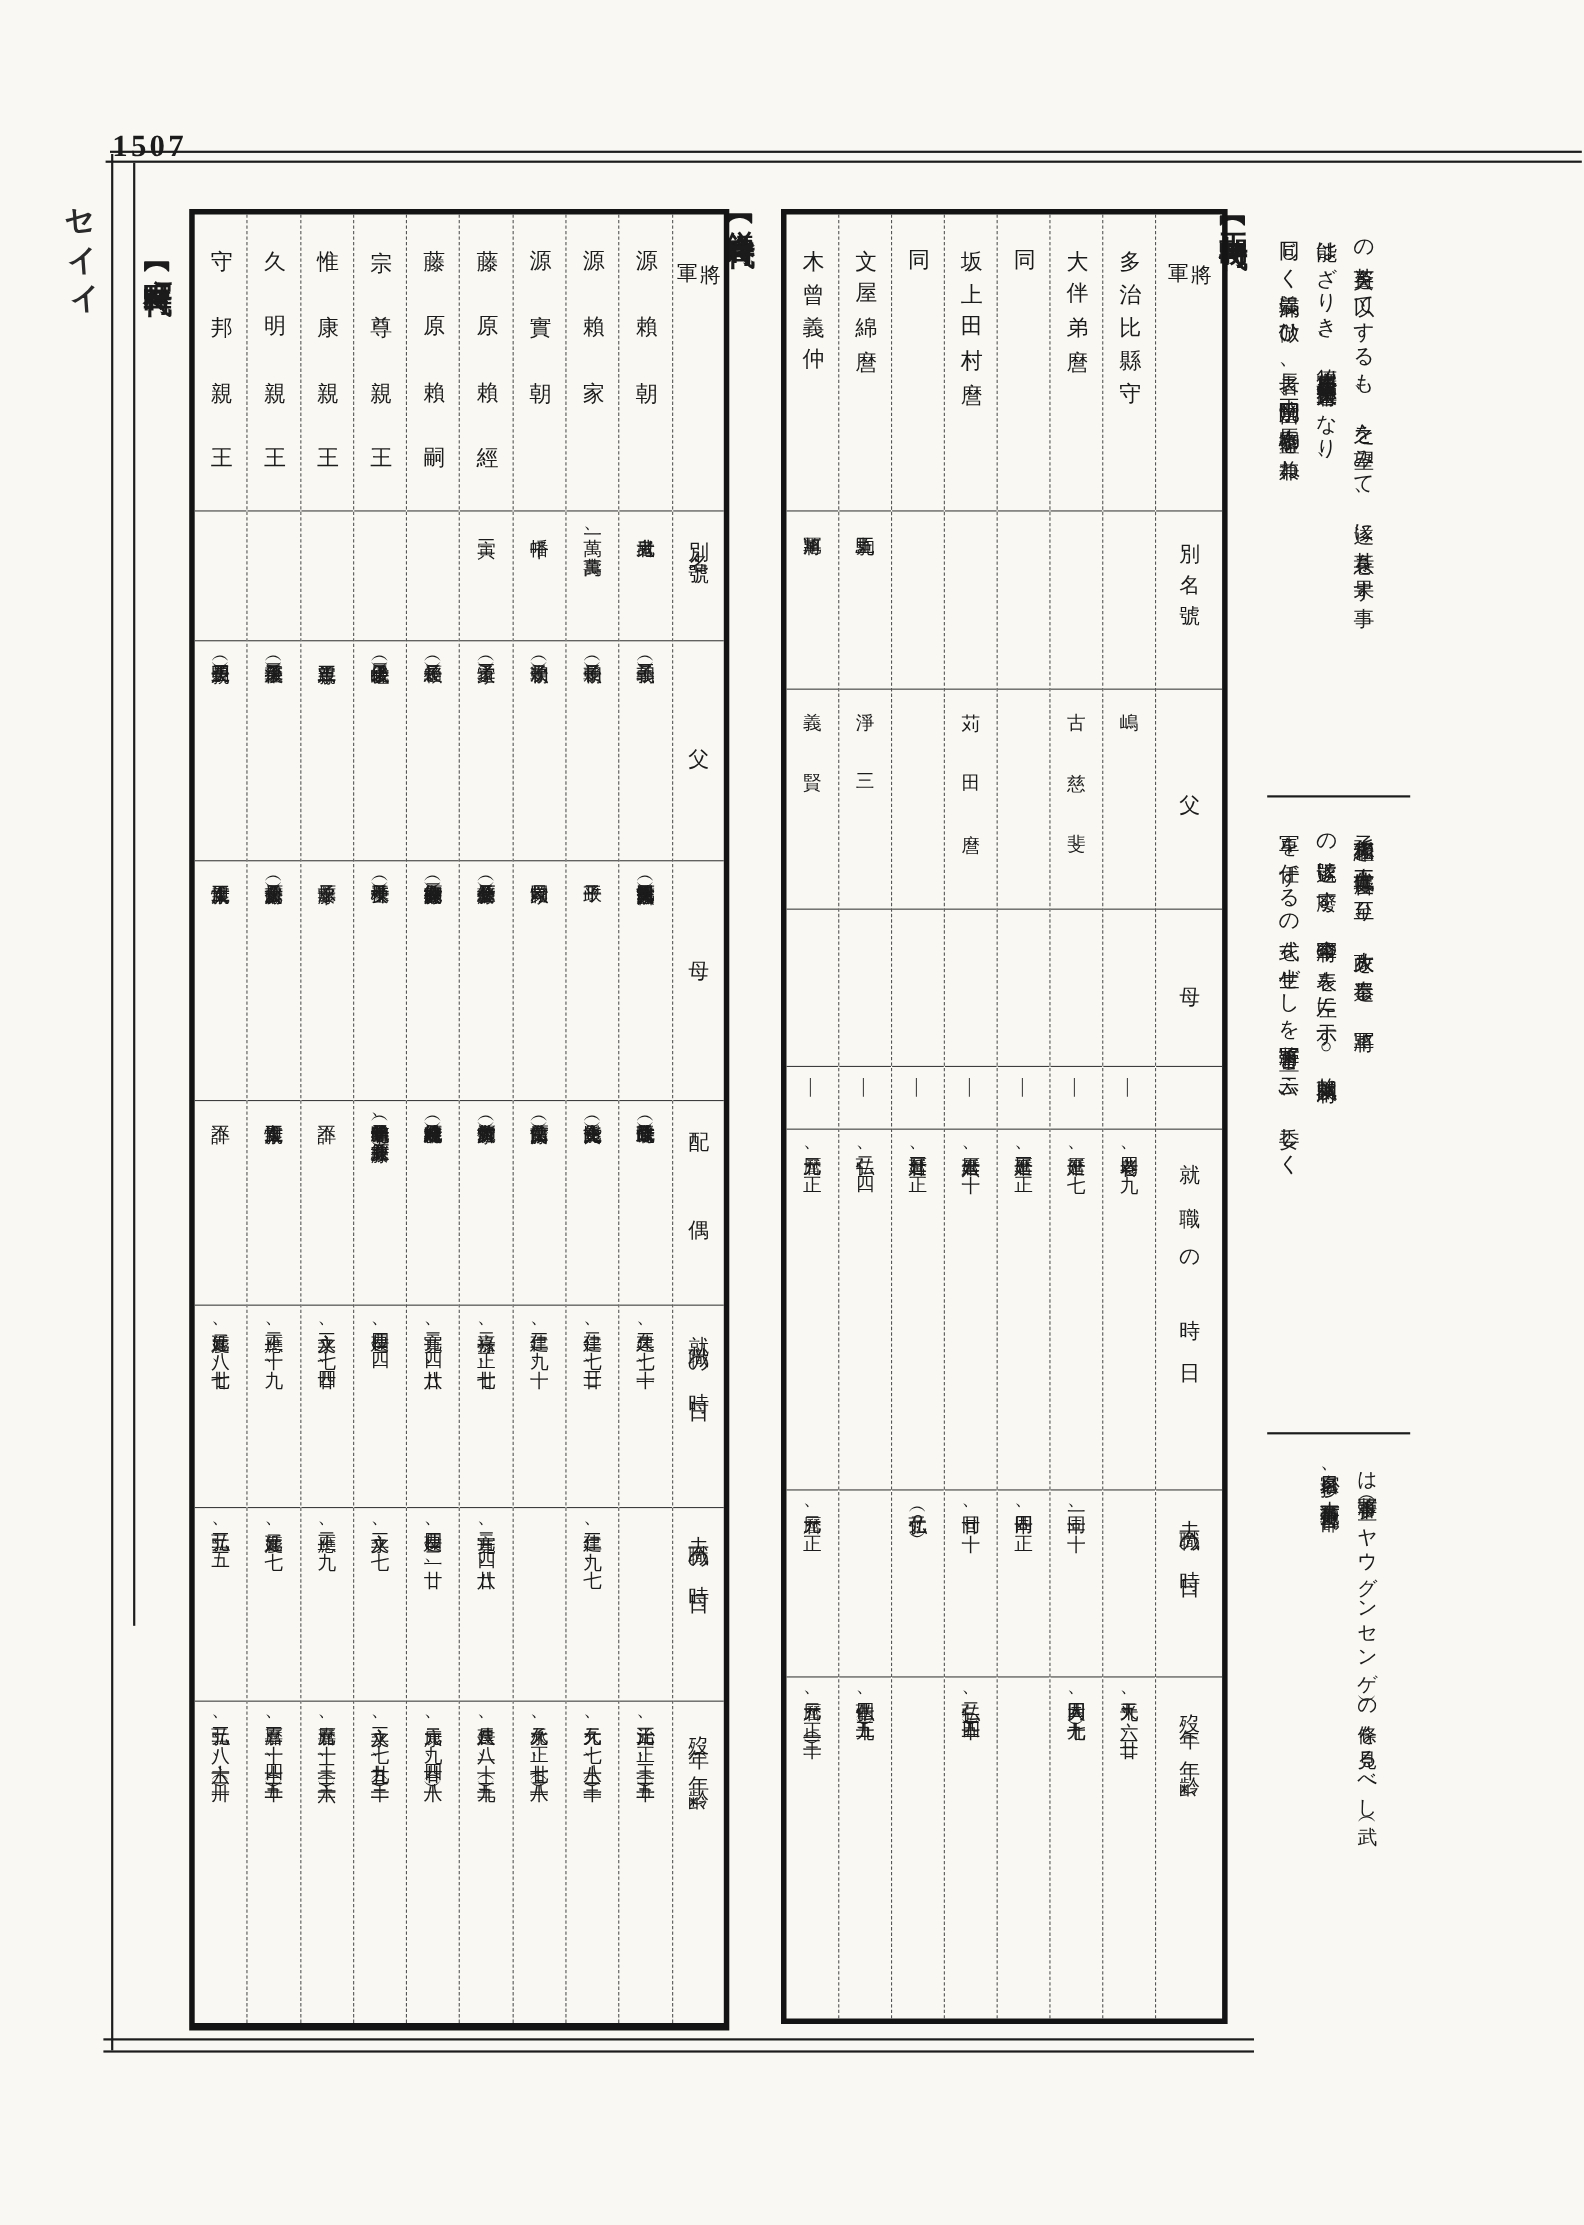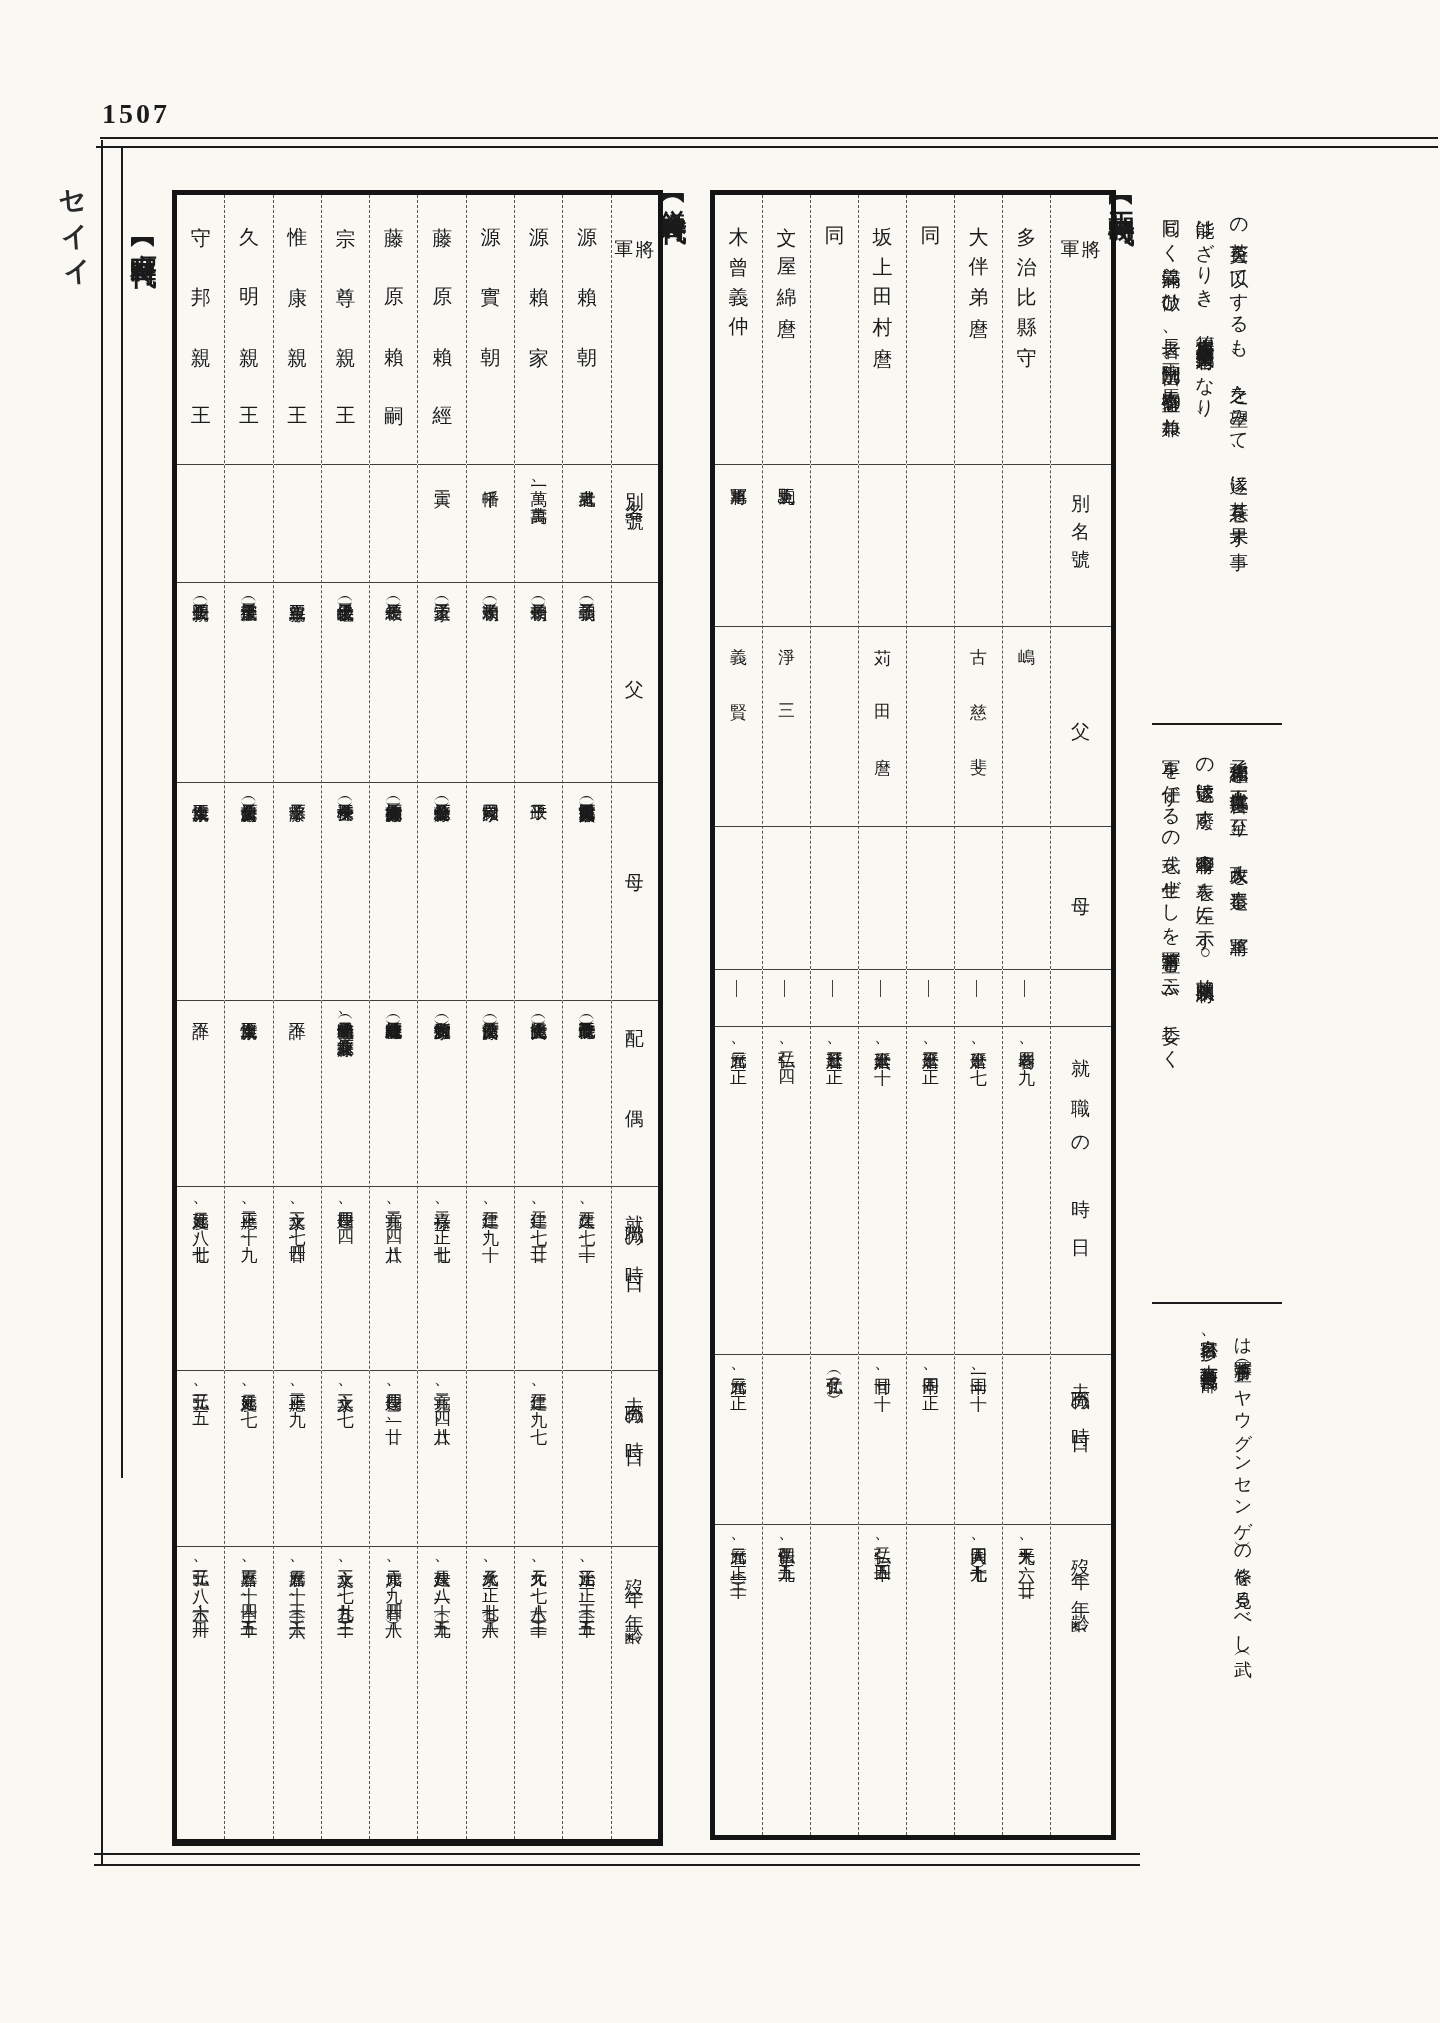--- a/index.html
+++ b/index.html
@@ -1,21 +1,21 @@
 <!DOCTYPE html>
 <html><head>
 <meta charset="utf-8">
 <style>
   html,body{margin:0;padding:0;background:#e8e6e0;}
   .page{
     position:relative;width:1440px;height:2023px;background:#f9f8f3;
     font-family:"Liberation Serif","DejaVu Serif",serif;color:#1b1b1b;overflow:hidden;
   }
   .rule{position:absolute;background:#1c1c1c;}
-  .page-number{position:absolute;left:102px;top:98px;font-size:28px;font-weight:bold;letter-spacing:3px;}
+  .page-number{position:absolute;left:102px;top:118px;font-size:28px;font-weight:bold;letter-spacing:3px;}
   .margin-note{
     position:absolute;left:56px;top:170px;writing-mode:vertical-rl;text-orientation:mixed;
     font-size:27px;font-weight:bold;color:#2a2a2a;transform:rotate(-4deg);letter-spacing:4px;
   }
   .vtitle{
     position:absolute;writing-mode:vertical-rl;text-orientation:mixed;
     font-size:26px;font-weight:bold;letter-spacing:3px;
   }
   .intro-block{
     position:absolute;writing-mode:vertical-rl;text-orientation:mixed;

